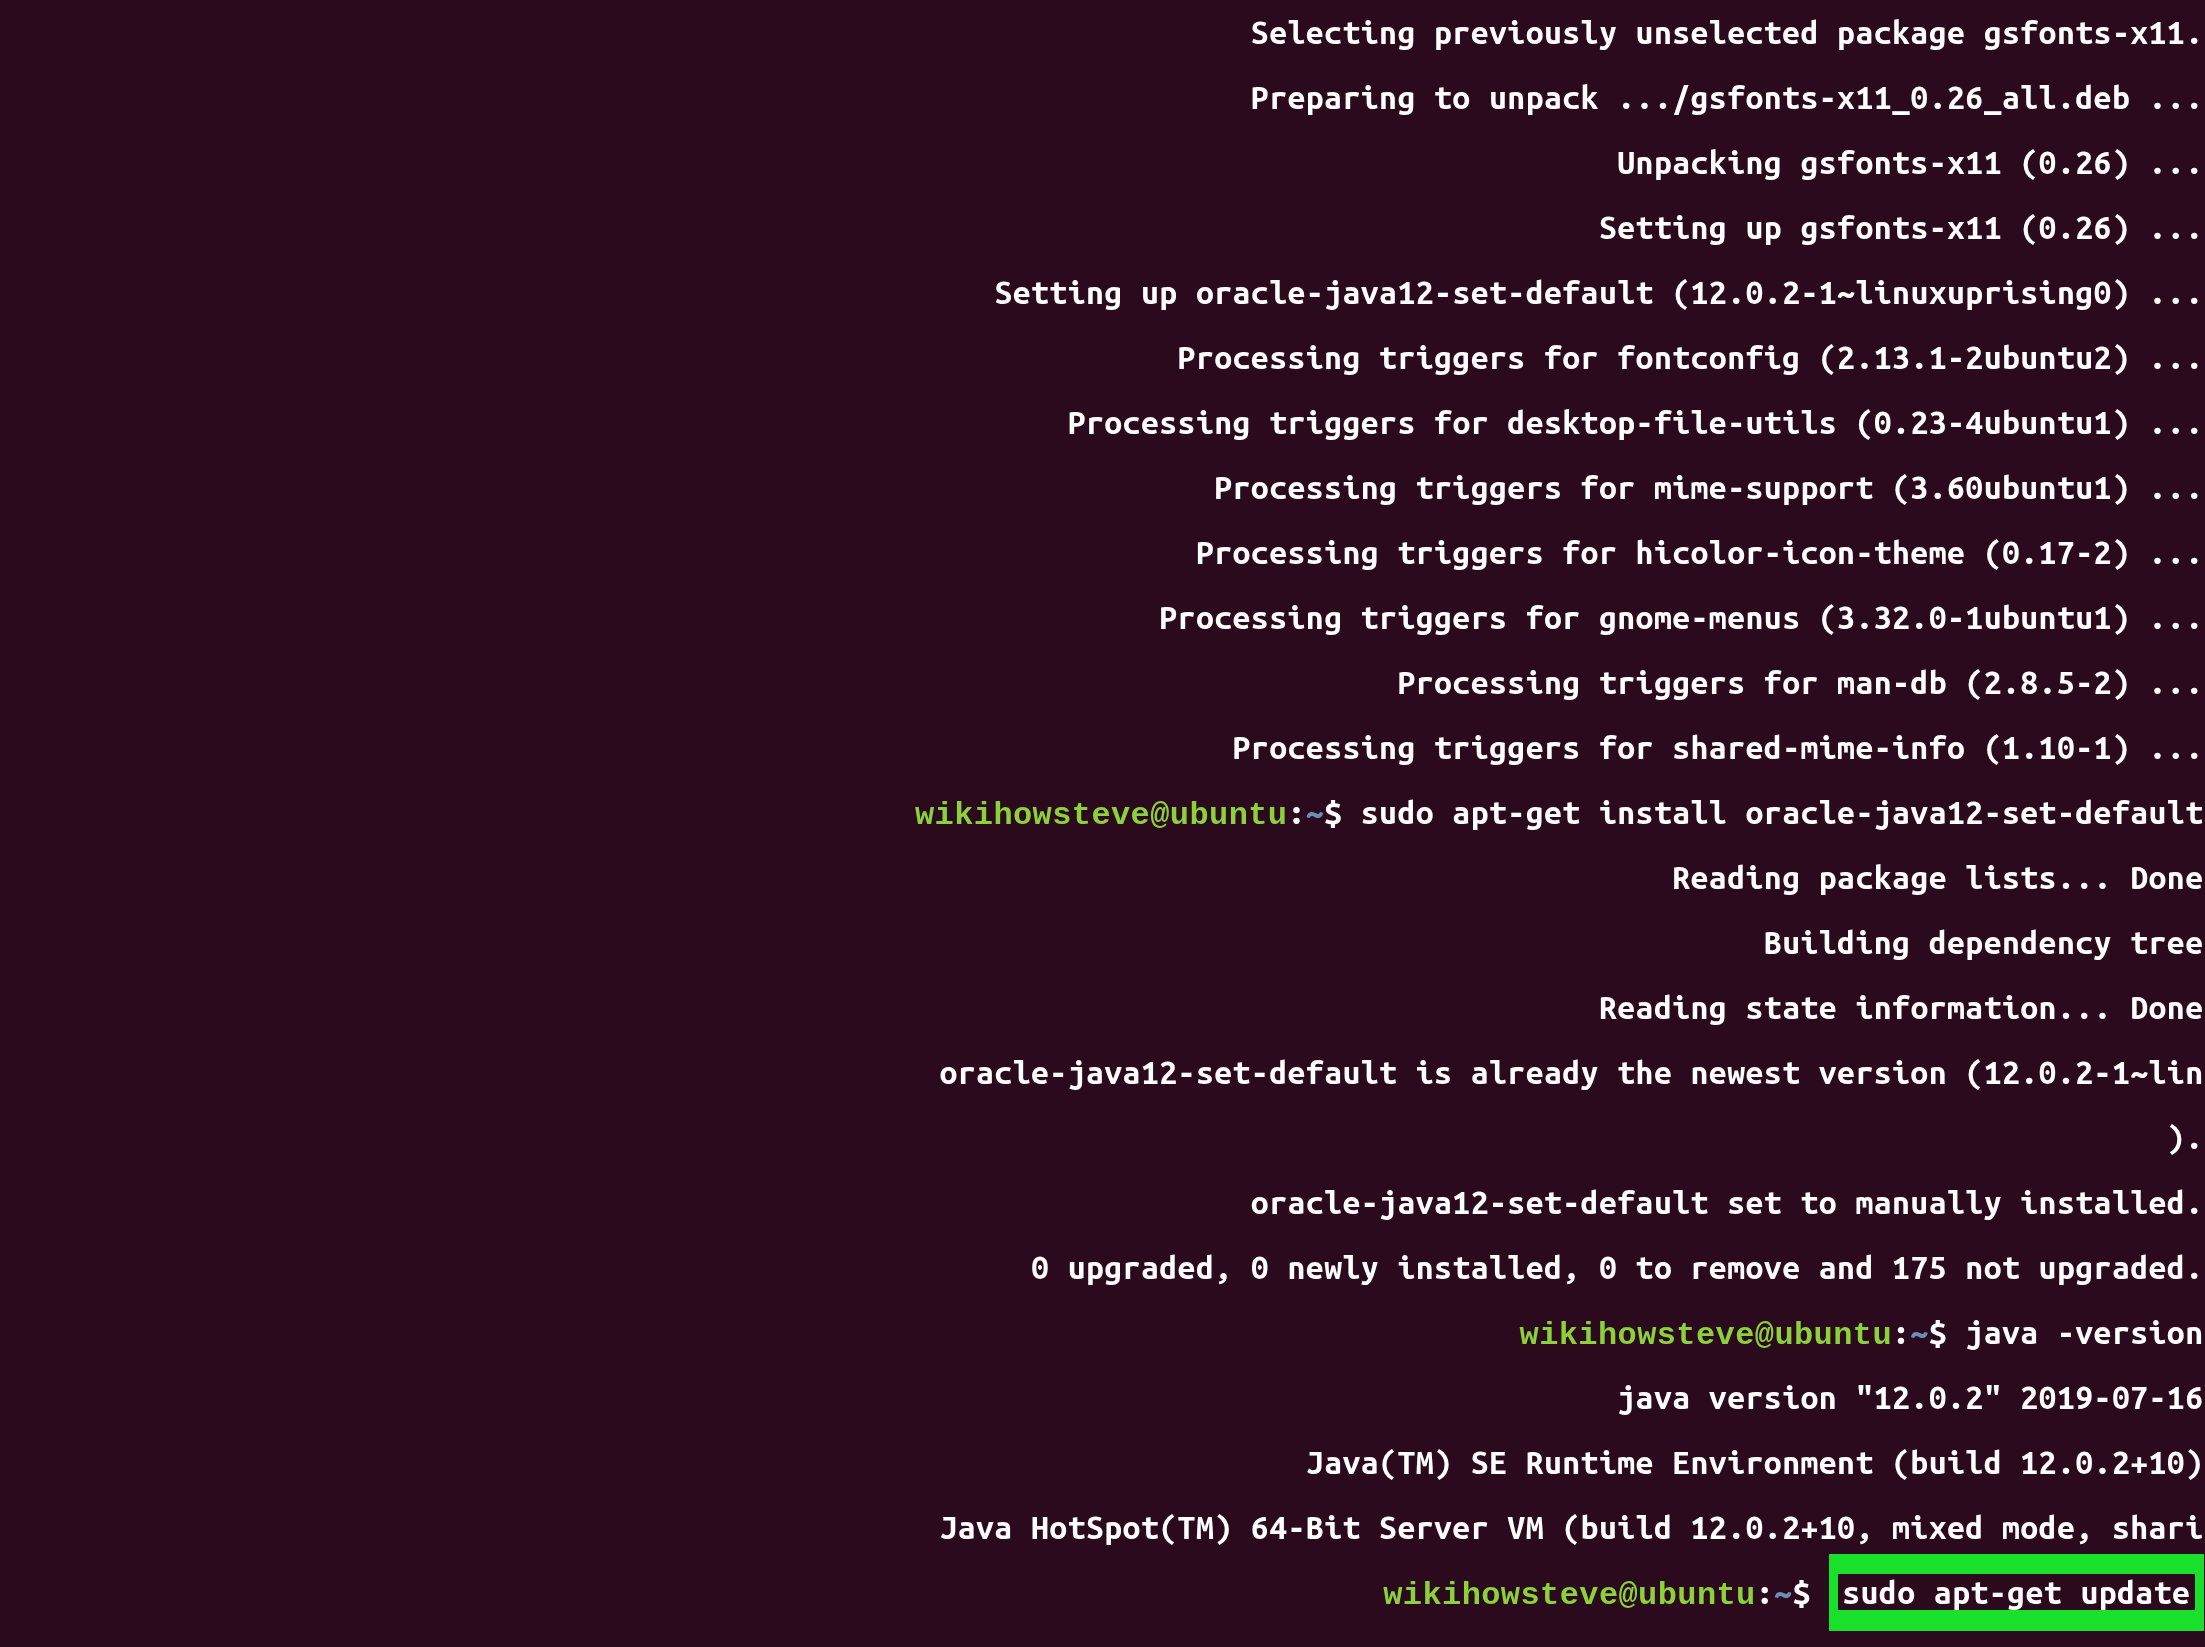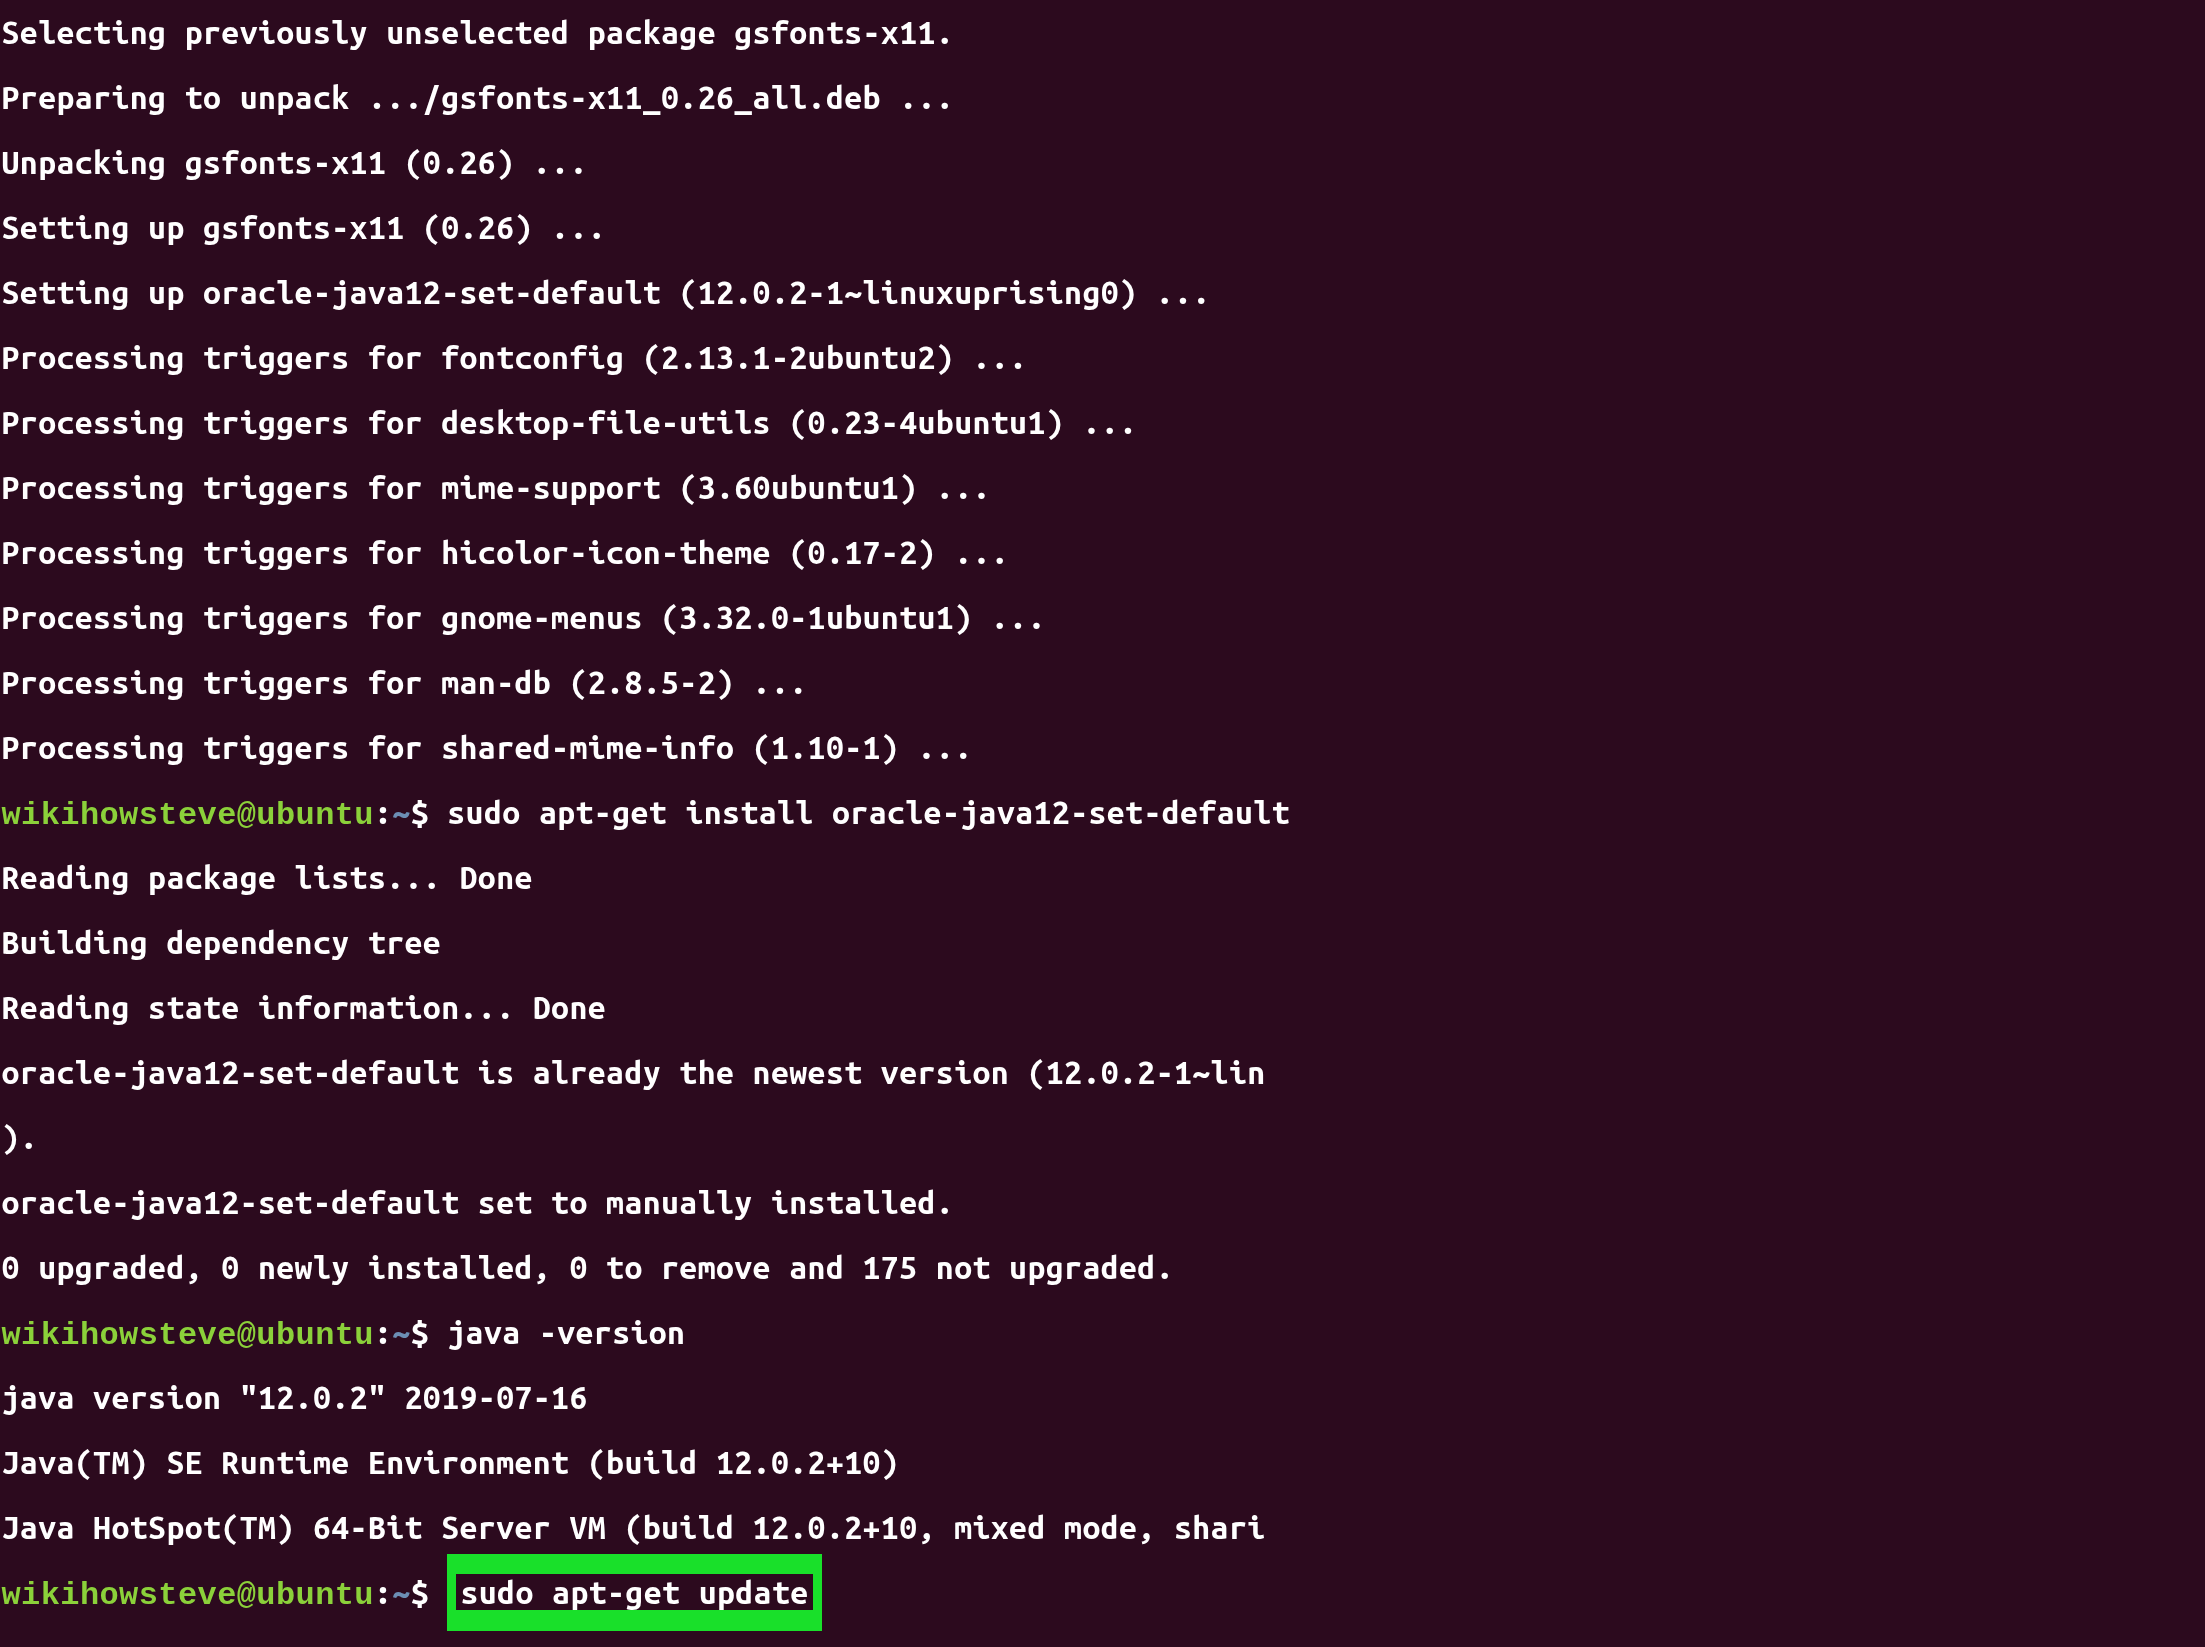--- a/index.html
+++ b/index.html
@@ -14,20 +14,21 @@
     height: 1647px;
     background: #2c0a1e;
     font-family: "Ubuntu Mono", "DejaVu Sans Mono", "Courier New", monospace;
     font-size: 32px;
     line-height: 65px;
     color: #ffffff;
     white-space: pre;
     font-weight: 600;
     letter-spacing: 0.4px;
     padding: 0 1.5px;
+    text-align: right;
   }
   .line { display: block; height: 65px; }
   .user { color: #8bd13a; font-weight: 700; font-family: Liberation Mono, monospace; }
   .path { color: #6c8eb4; font-weight: 700; }
   .white { color: #ffffff; }
   .hl-wrap {
     display: inline-block;
     background: #19e02a;
     padding: 5.9px 8.8px 5.9px 8.8px;
     margin-top: -5.9px;

